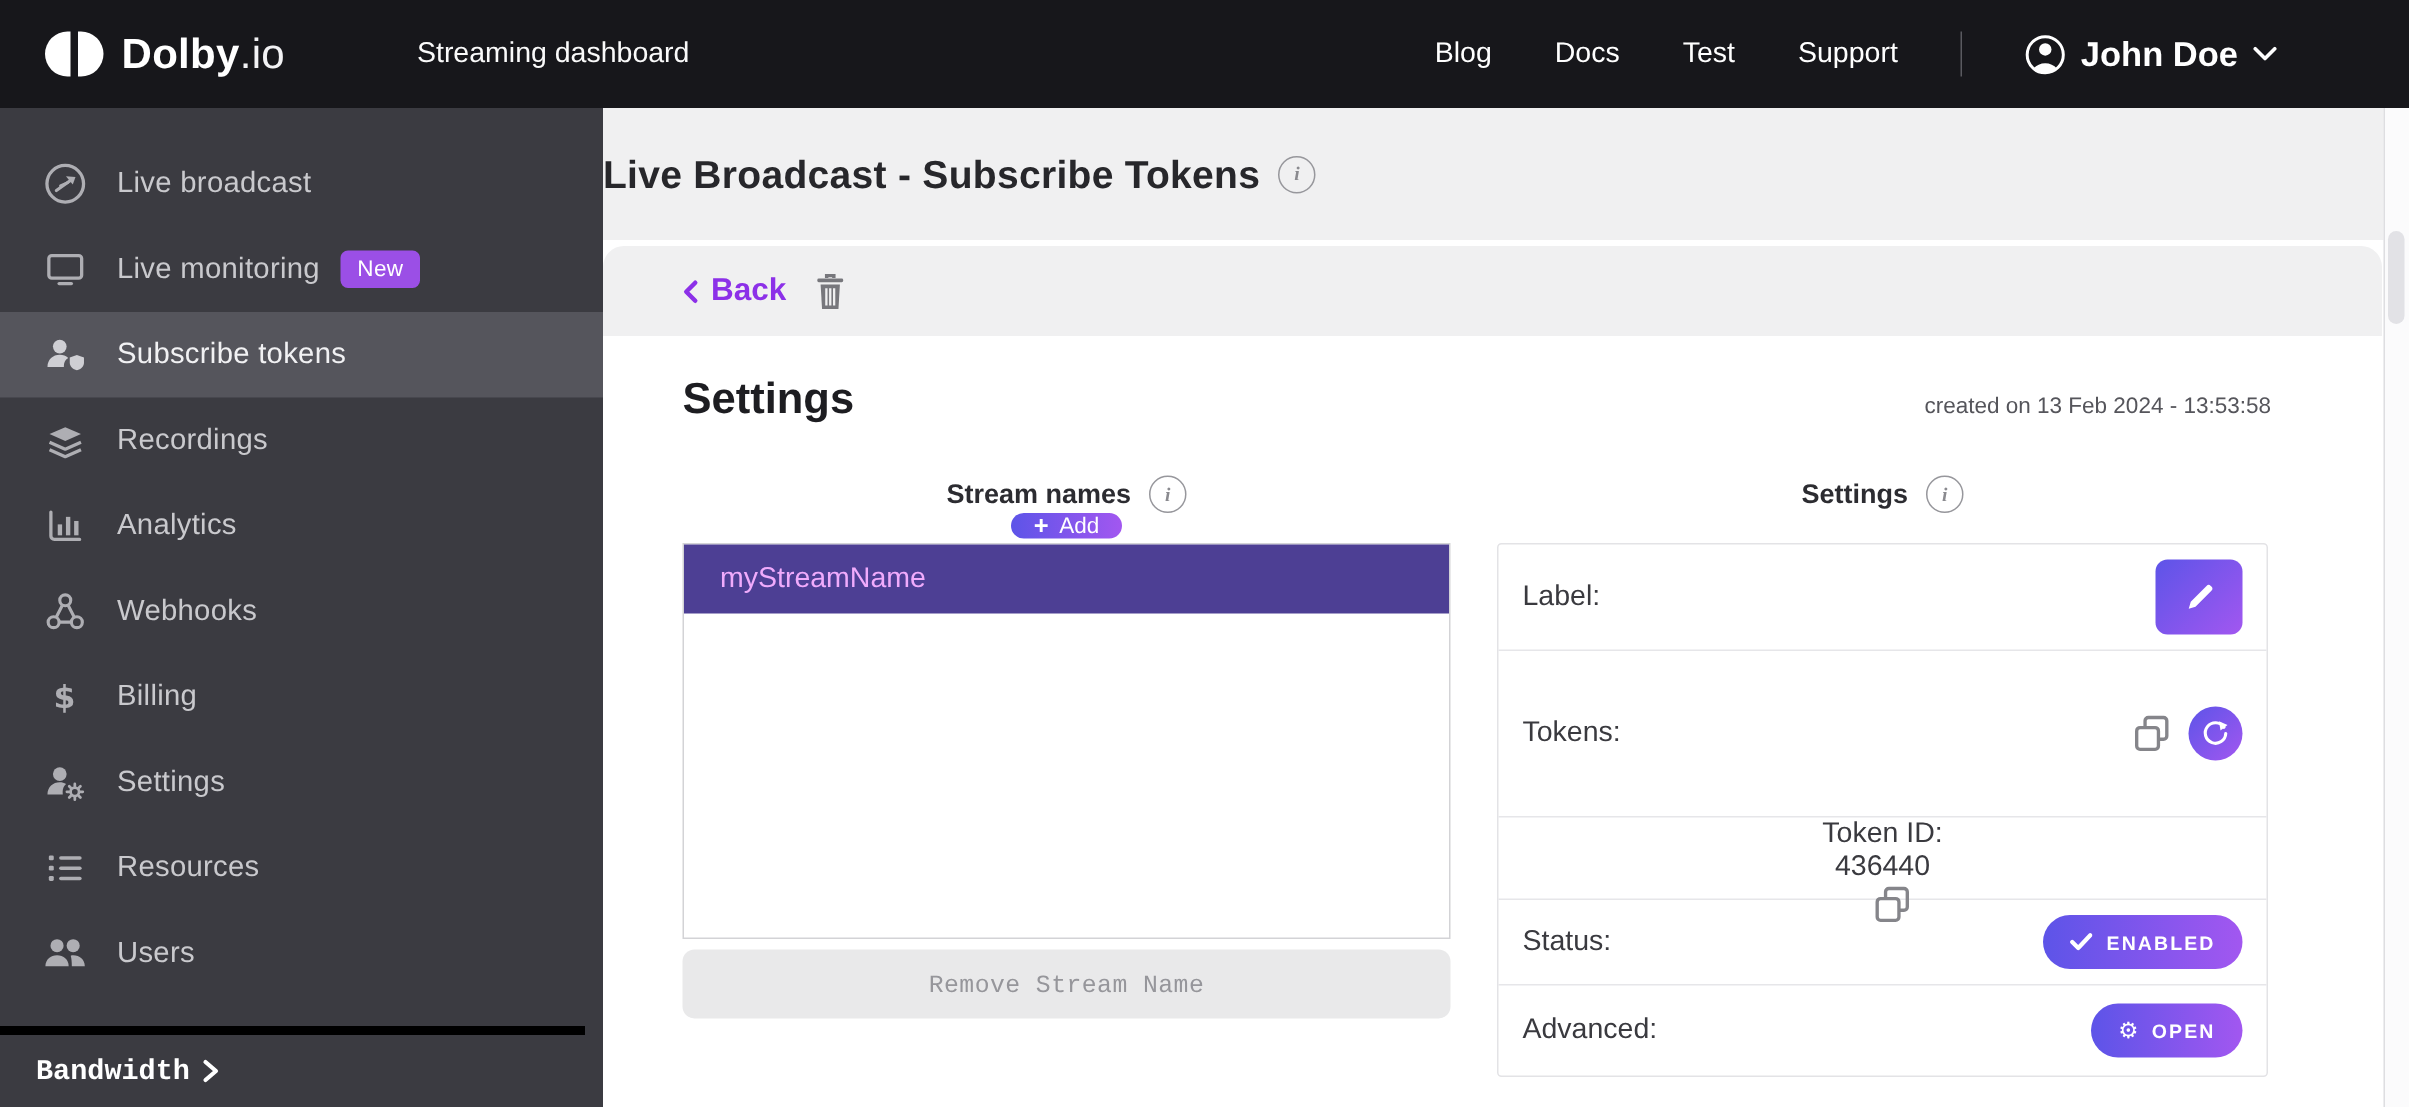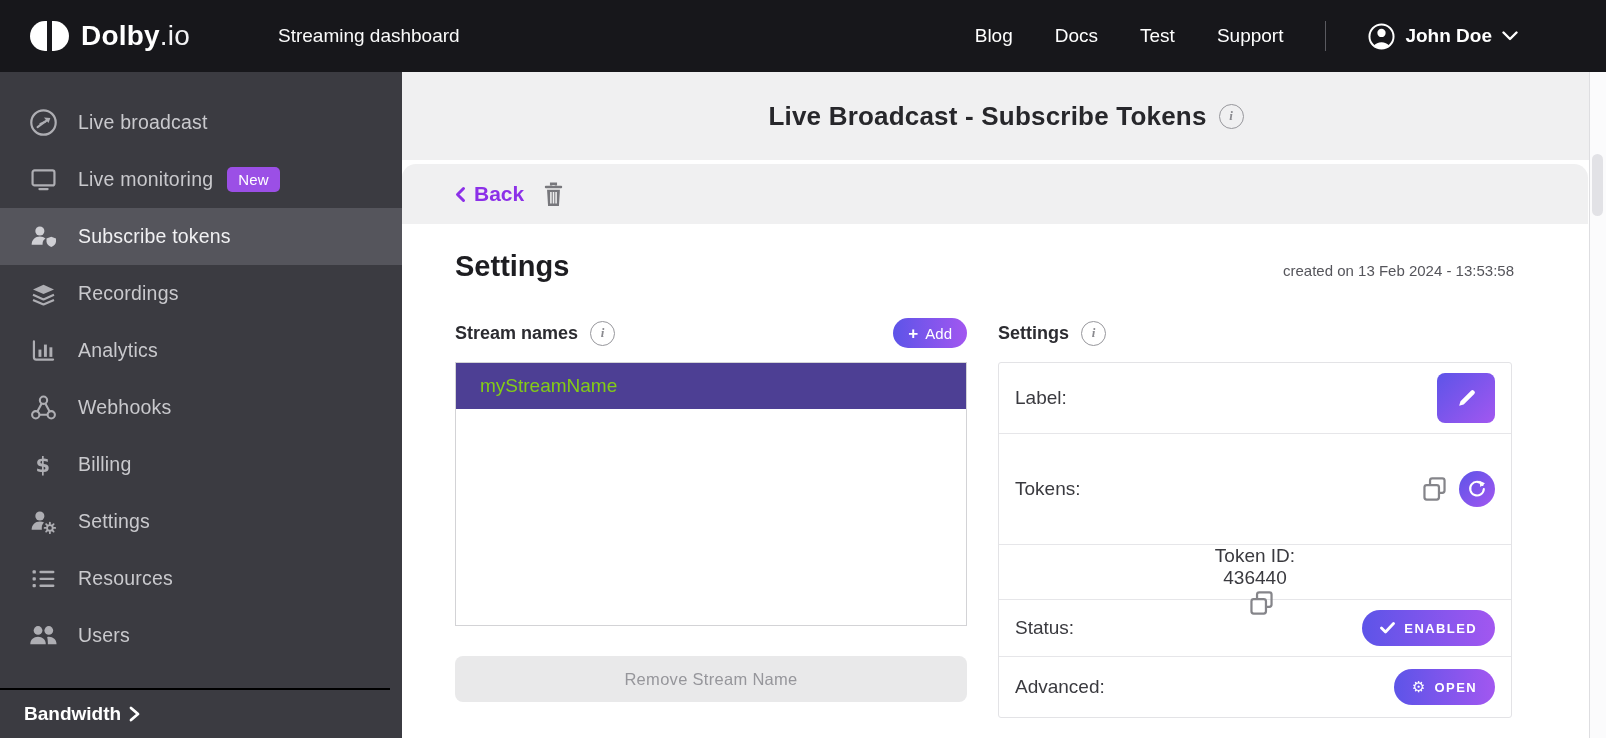--- a/index.html
+++ b/index.html
@@ -21,21 +21,21 @@
   .logo-glyphs .dL{width:17px;height:30px;background:#fff;border-radius:15px 0 0 15px;}
   .logo-glyphs .dR{width:17px;height:30px;background:#fff;border-radius:0 15px 15px 0;}
   .brand-text{font-size:28px;letter-spacing:.2px;}
   .brand-text b{font-weight:700;}
   .brand-text .io{font-weight:300;color:#f2f2f4;}
   .app-title{font-size:19px;font-weight:400;margin-left:88px;color:#fafafa;}
   .nav-right{margin-left:auto;margin-right:88px;display:flex;align-items:center;gap:42px;}
   .nav-link{font-size:19px;color:#fff;text-decoration:none;cursor:pointer;}
   .nav-divider{width:1px;height:30px;background:#5a5a60;}
   .user-menu{display:flex;align-items:center;gap:10px;cursor:pointer;}
-  .user-name{font-size:19px;font-weight:600;}
+  .user-name{font-size:23px;font-weight:600;}
 
   
   .sidebar{
     position:absolute;left:0;top:72px;width:402px;height:666px;
     background:var(--sidebar_bg);color:#c9c9cd;
   }
   .side-list{padding-top:22px;}
   .side-item{
     height:57px;display:flex;align-items:center;padding-left:26px;
     cursor:pointer;font-size:19.5px;letter-spacing:.2px;
@@ -43,30 +43,30 @@
   .side-item.selected{background:var(--sidebar_selected);color:#f1f1f3;}
   .side-icon{width:34px;display:flex;justify-content:center;margin-right:18px;color:#aeaeb3;}
   .side-item.selected .side-icon{color:#cfcfd4;}
   .glyph-icon{font-size:21px;font-weight:700;color:#aeaeb3;font-family:"DejaVu Sans",sans-serif;}
   .badge{
     margin-left:14px;background:var(--badge_purple);color:#fff;
     font-size:15px;padding:4px 11px;border-radius:5px;font-weight:400;
   }
   .side-footer{
     position:absolute;left:0;right:12px;bottom:0;height:48px;
-    border-top:2px solid #000000;display:flex;align-items:center;
-    padding-left:24px;cursor:pointer;color:#fff;
+    border-top:6px solid #000000;display:flex;align-items:center;
+    padding-left:24px;cursor:pointer;color:#fff;font-family:Liberation Mono, monospace;
   }
   .side-footer .foot-label{font-size:19px;font-weight:700;margin-right:8px;}
 
   
   .main{position:absolute;left:402px;top:72px;width:1204px;height:666px;background:#fff;}
   .titlebar{
     position:absolute;left:0;top:0;right:16px;height:88px;
-    background:var(--titlebar_bg);display:flex;align-items:center;padding-left:20px;justify-content:center;
+    background:var(--titlebar_bg);display:flex;align-items:center;
   }
   .page-title{font-size:26px;font-weight:600;color:#27272b;margin:0;letter-spacing:.2px;}
   .info-icon{
     width:23px;height:23px;border:1.6px solid #97979c;border-radius:50%;
     display:inline-flex;align-items:center;justify-content:center;
     font-size:13px;color:#8a8a8f;margin-left:12px;cursor:pointer;flex:0 0 auto;
     font-family:"Liberation Serif",serif;font-style:italic;font-weight:600;
   }
   .backstrip{
     position:absolute;left:0;top:92px;right:18px;height:60px;
@@ -78,42 +78,42 @@
   .trash-btn{background:none;border:none;margin-left:16px;cursor:pointer;padding:2px;}
 
   .content{position:absolute;left:0;top:152px;right:16px;bottom:0;background:#fff;padding:0 76px 0 53px;}
   .heading-row{display:flex;align-items:flex-end;justify-content:space-between;margin-top:26px;}
   .section-title{font-size:29px;font-weight:600;color:#1d1d21;margin:0;}
   .created-on{font-size:15px;color:#55555b;padding-bottom:4px;}
 
   .cols{display:flex;margin-top:34px;}
   .col-left{width:512px;flex:0 0 auto;}
   .col-right{width:514px;margin-left:31px;flex:0 0 auto;}
-  .col-head{display:flex;align-items:center;justify-content:space-between;height:32px;}
+  .col-head{display:flex;align-items:center;justify-content:flex-start;height:32px;flex-direction:column;}
   .lbl-wrap{display:flex;align-items:center;}
   .col-label{font-size:18px;font-weight:700;color:#2c2c31;}
 
   .add-btn{
     border:none;cursor:pointer;display:flex;align-items:center;gap:7px;
     height:30px;padding:0 15px;border-radius:16px;color:#fff;
     background:linear-gradient(90deg,var(--grad_start),var(--grad_end));
     font-size:15px;font-family:inherit;
   }
   .add-btn .plus{font-size:17px;font-weight:700;line-height:1;}
 
   .stream-list{margin-top:13px;height:262px;border:1px solid #d3d3d6;background:#fff;}
   .stream-item{
     height:46px;display:flex;align-items:center;padding-left:24px;
     font-size:19px;cursor:pointer;
   }
-  .stream-item.selected{background:var(--selected_stream_bg);color:#84cc16;}
+  .stream-item.selected{background:var(--selected_stream_bg);color:#f0abfc;}
 
   .remove-btn{
-    margin-top:30px;width:100%;height:46px;border:none;border-radius:8px;
-    background:#e9e9ea;color:#96969b;font-size:16.5px;font-family:Liberation Sans, sans-serif;
+    margin-top:7px;width:100%;height:46px;border:none;border-radius:8px;
+    background:#e9e9ea;color:#96969b;font-size:16.5px;font-family:Liberation Mono, monospace;
     letter-spacing:.3px;cursor:default;
   }
 
   
   .card{margin-top:13px;border:1px solid #e3e3e6;border-radius:3px;background:#fff;}
   .row{display:flex;align-items:center;padding:0 16px;}
   .row:not(:last-child){border-bottom:1px solid #e6e6e9;}
   .row-label-text{font-size:19px;color:#3a3a3f;}
   .spacer{flex:1;}
 

